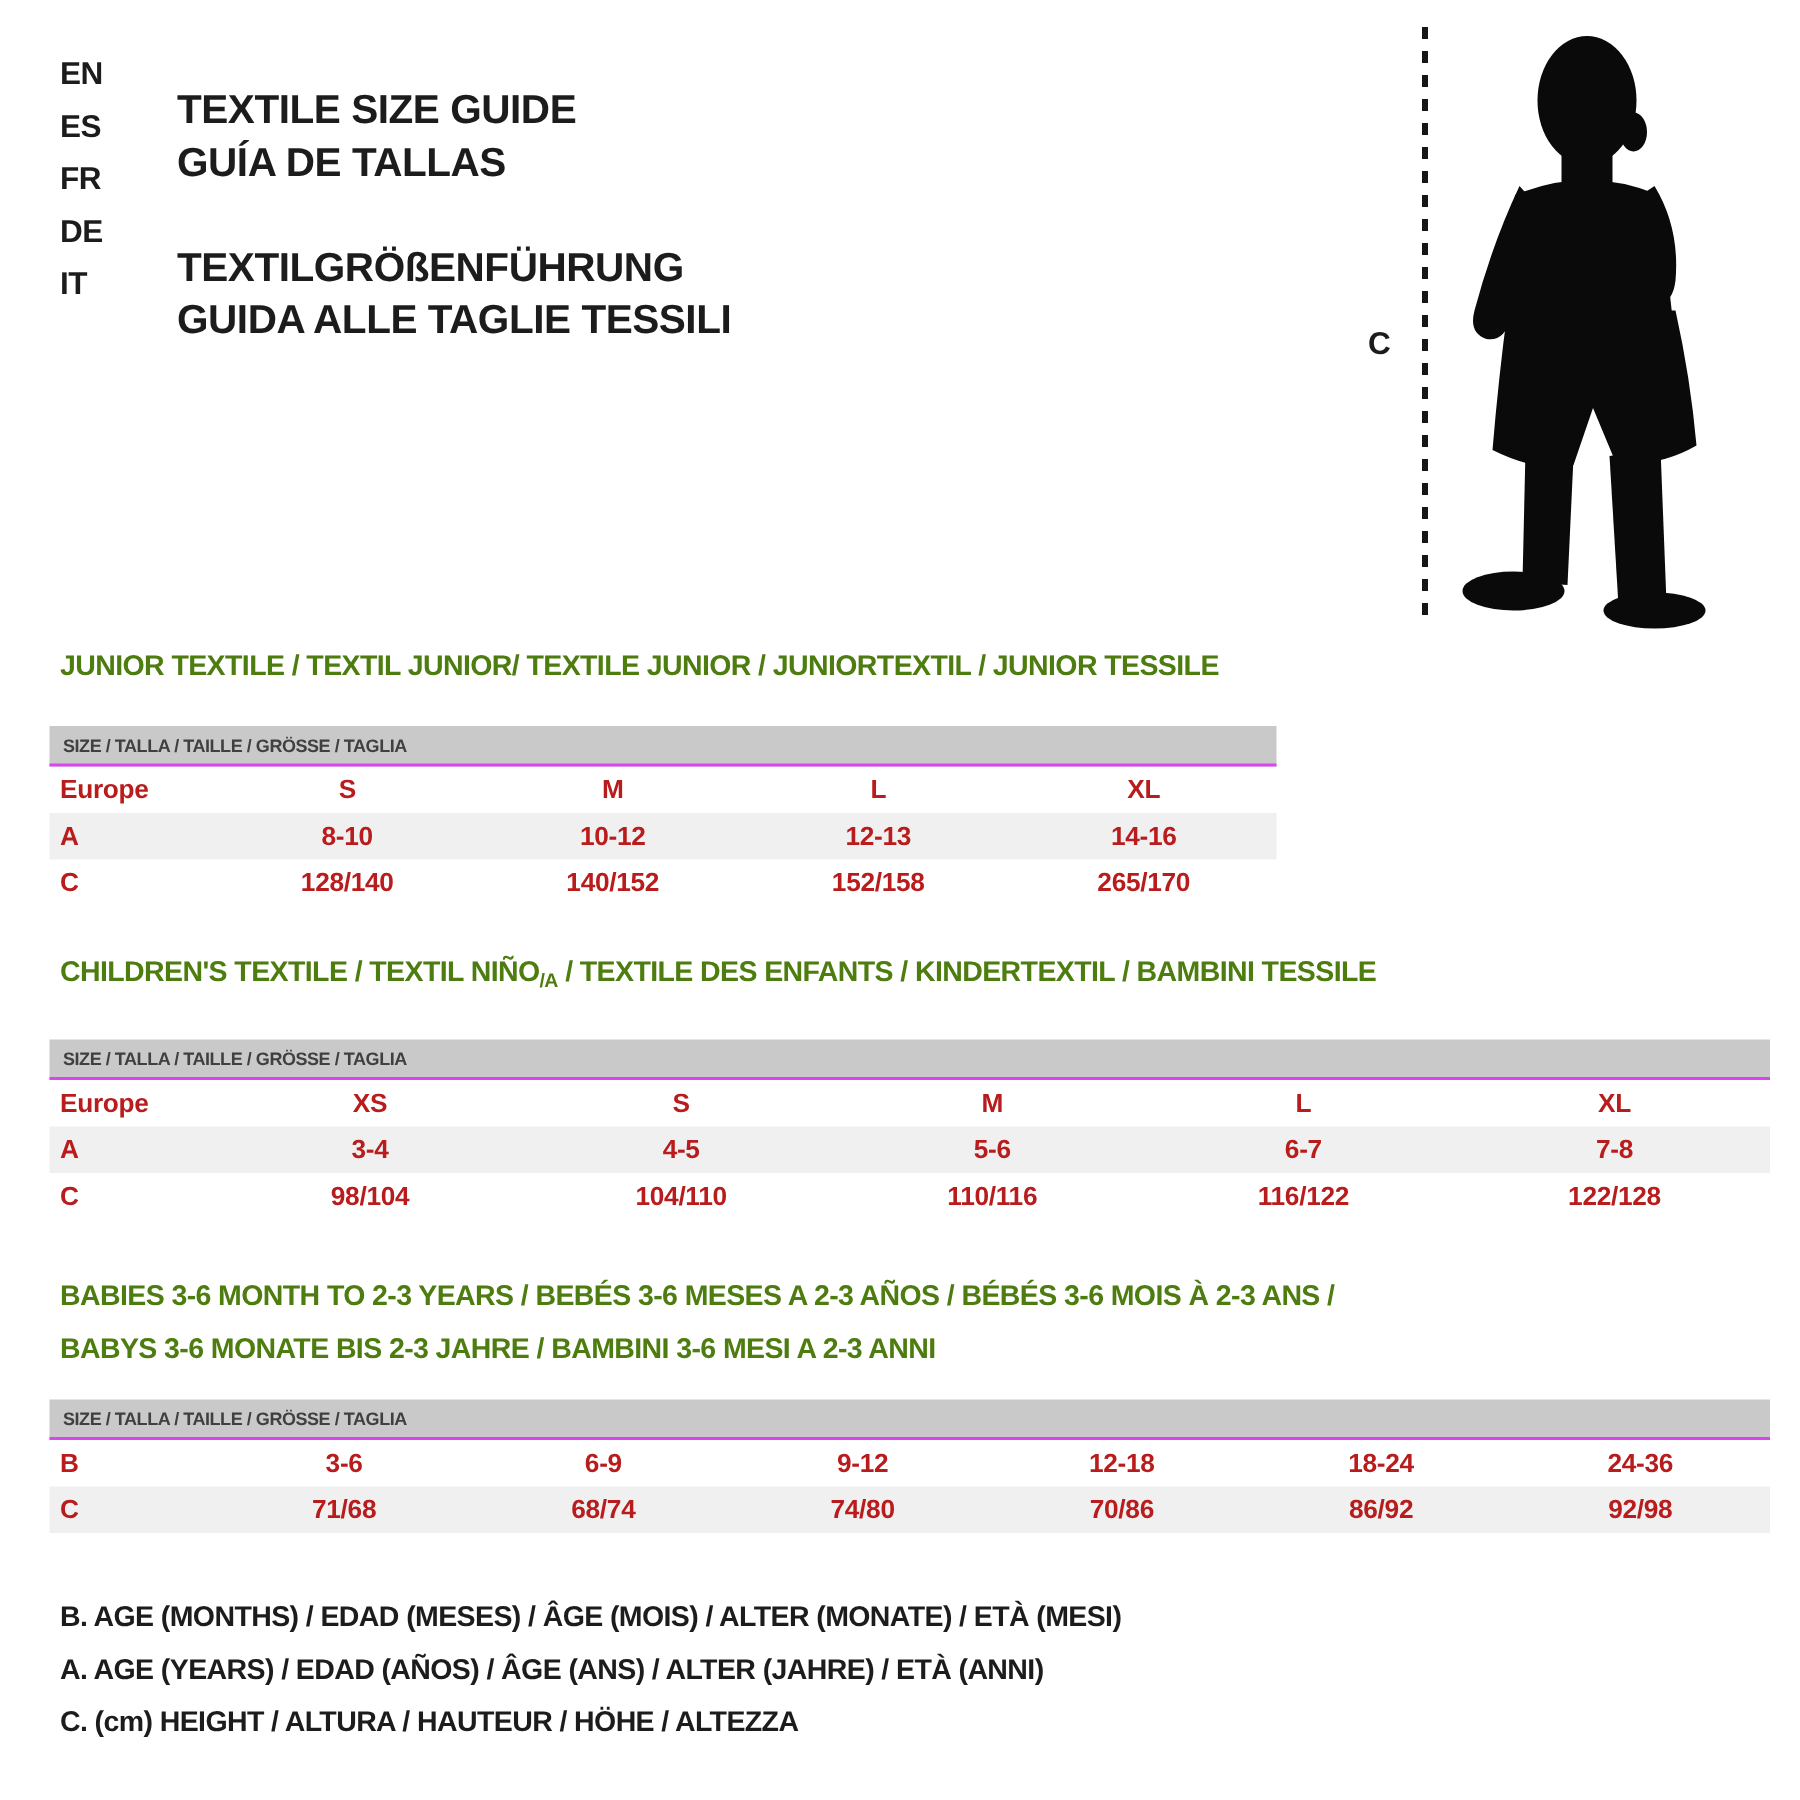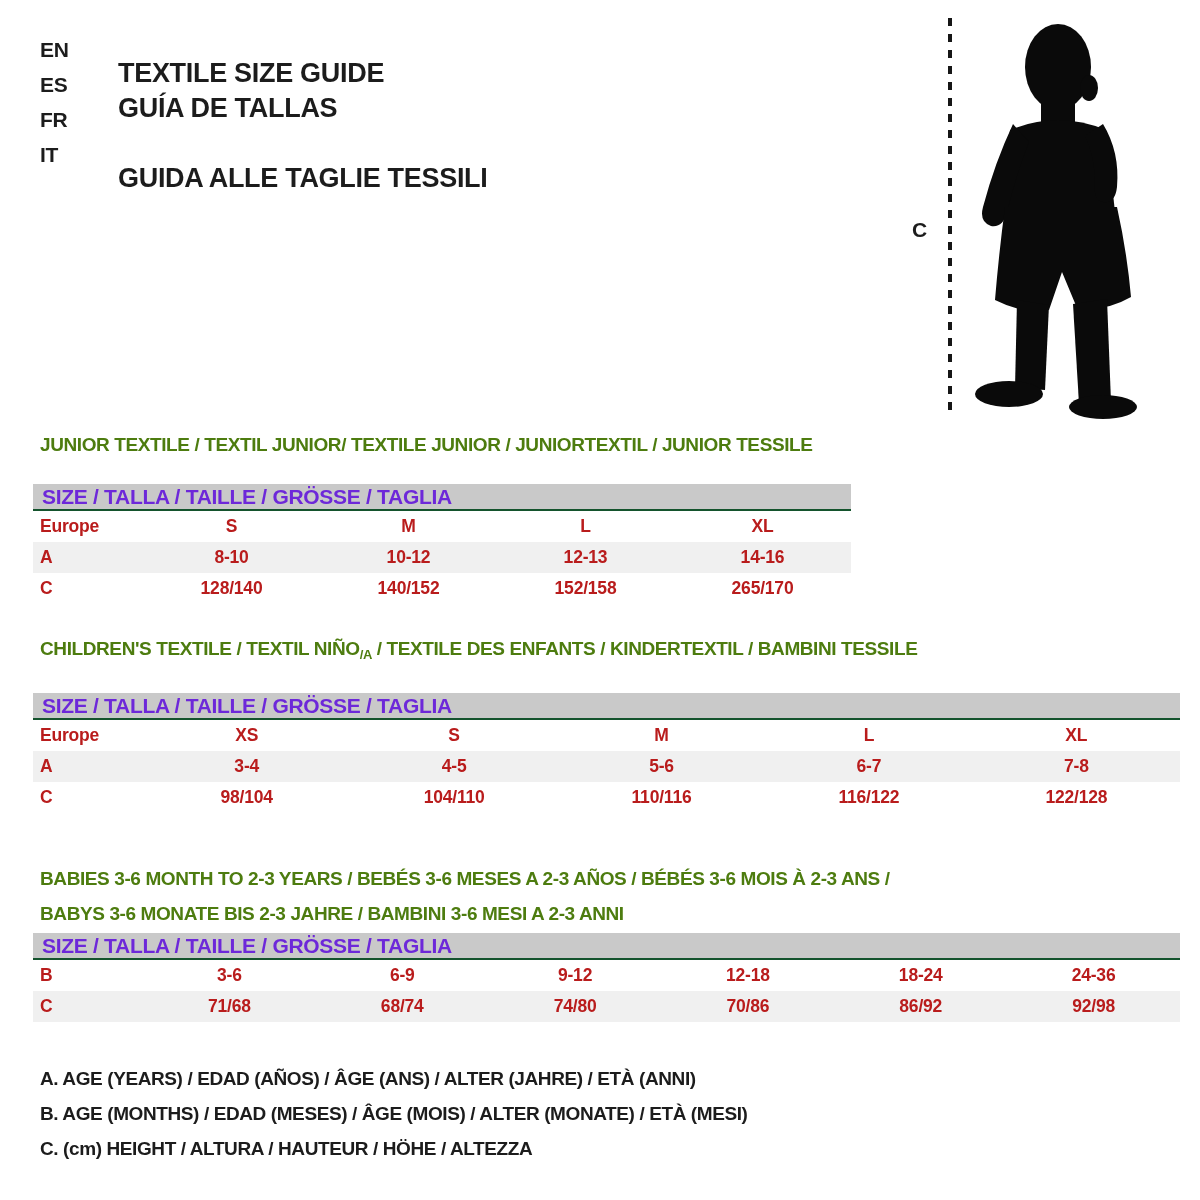--- a/index.html
+++ b/index.html
@@ -33,23 +33,23 @@
     white-space:nowrap;
   }
   .section-heading sub { font-size:13px; vertical-align:baseline; position:relative; top:4px; }
   .heading-2line { line-height:35px; }
 
   
   .size-table { position:absolute; left:33px; }
   .w-junior { width:818px; }
   .w-full { width:1147px; }
   .size-bar {
-    height:27px; background:#c9c9c9; border-bottom:2px solid #14532d;
+    height:27px; background:#c9c9c9; border-bottom:2px solid #d946ef;
     display:flex; align-items:center; padding-left:9px;
-    font-weight:700; font-size:21px; color:#6d28d9; letter-spacing:-0.3px;
+    font-weight:700; font-size:12px; color:#404040; letter-spacing:-0.3px;
   }
   .trow { display:flex; height:31px; align-items:center; font-weight:700; font-size:17.5px; color:#b91c1c; letter-spacing:-0.2px; }
   .trow.alt { background:#f0f0f0; }
   .trow .lbl { width:110px; padding-left:7px; }
   .trow .cell { flex:1; text-align:center; }
 
   
   .footnotes { position:absolute; left:40px; top:1068px; }
   .footnote { font-weight:700; font-size:19px; letter-spacing:-0.4px; margin-bottom:13px; white-space:nowrap; }
 </style>
@@ -62,20 +62,24 @@
     <div class="lang-row">
       <span class="lang-code">EN</span>
       <span class="lang-label">TEXTILE SIZE GUIDE</span>
     </div>
     <div class="lang-row">
       <span class="lang-code">ES</span>
       <span class="lang-label">GUÍA DE TALLAS</span>
     </div>
     <div class="lang-row">
       <span class="lang-code">FR</span>
+    </div>
+    <div class="lang-row">
+      <span class="lang-code">DE</span>
+      <span class="lang-label">TEXTILGRÖßENFÜHRUNG</span>
     </div>
     <div class="lang-row">
       <span class="lang-code">IT</span>
       <span class="lang-label">GUIDA ALLE TAGLIE TESSILI</span>
     </div>
   </div>
 
   <div class="figure">
     <span class="measure-label">C</span>
     <div class="measure-line"></div>
@@ -146,21 +150,21 @@
     <div class="trow">
       <span class="lbl">C</span>
       <span class="cell">98/104</span>
       <span class="cell">104/110</span>
       <span class="cell">110/116</span>
       <span class="cell">116/122</span>
       <span class="cell">122/128</span>
     </div>
   </div>
 
-  <div class="section-heading heading-2line" style="top:847px;margin-top:14px;">
+  <div class="section-heading heading-2line" style="top:847px;">
     <div>BABIES 3-6 MONTH TO 2-3 YEARS / BEBÉS 3-6 MESES A 2-3 AÑOS / BÉBÉS 3-6 MOIS À 2-3 ANS /</div>
     <div>BABYS 3-6 MONATE BIS 2-3 JAHRE / BAMBINI 3-6 MESI A 2-3 ANNI</div>
   </div>
 
   <div class="size-table w-full" style="top:933px;">
     <div class="size-bar">SIZE / TALLA / TAILLE / GRÖSSE / TAGLIA</div>
     <div class="trow">
       <span class="lbl">B</span>
       <span class="cell">3-6</span>
       <span class="cell">6-9</span>
@@ -174,18 +178,18 @@
       <span class="cell">71/68</span>
       <span class="cell">68/74</span>
       <span class="cell">74/80</span>
       <span class="cell">70/86</span>
       <span class="cell">86/92</span>
       <span class="cell">92/98</span>
     </div>
   </div>
 
   <div class="footnotes">
+    <div class="footnote">B. AGE (MONTHS) / EDAD (MESES) / ÂGE (MOIS) / ALTER (MONATE) / ETÀ (MESI)</div>
     <div class="footnote">A. AGE (YEARS) / EDAD (AÑOS) / ÂGE (ANS) / ALTER (JAHRE) / ETÀ (ANNI)</div>
-    <div class="footnote">B. AGE (MONTHS) / EDAD (MESES) / ÂGE (MOIS) / ALTER (MONATE) / ETÀ (MESI)</div>
     <div class="footnote">C. (cm) HEIGHT / ALTURA / HAUTEUR / HÖHE / ALTEZZA</div>
   </div>
 
 </div>
 
 </body></html>

